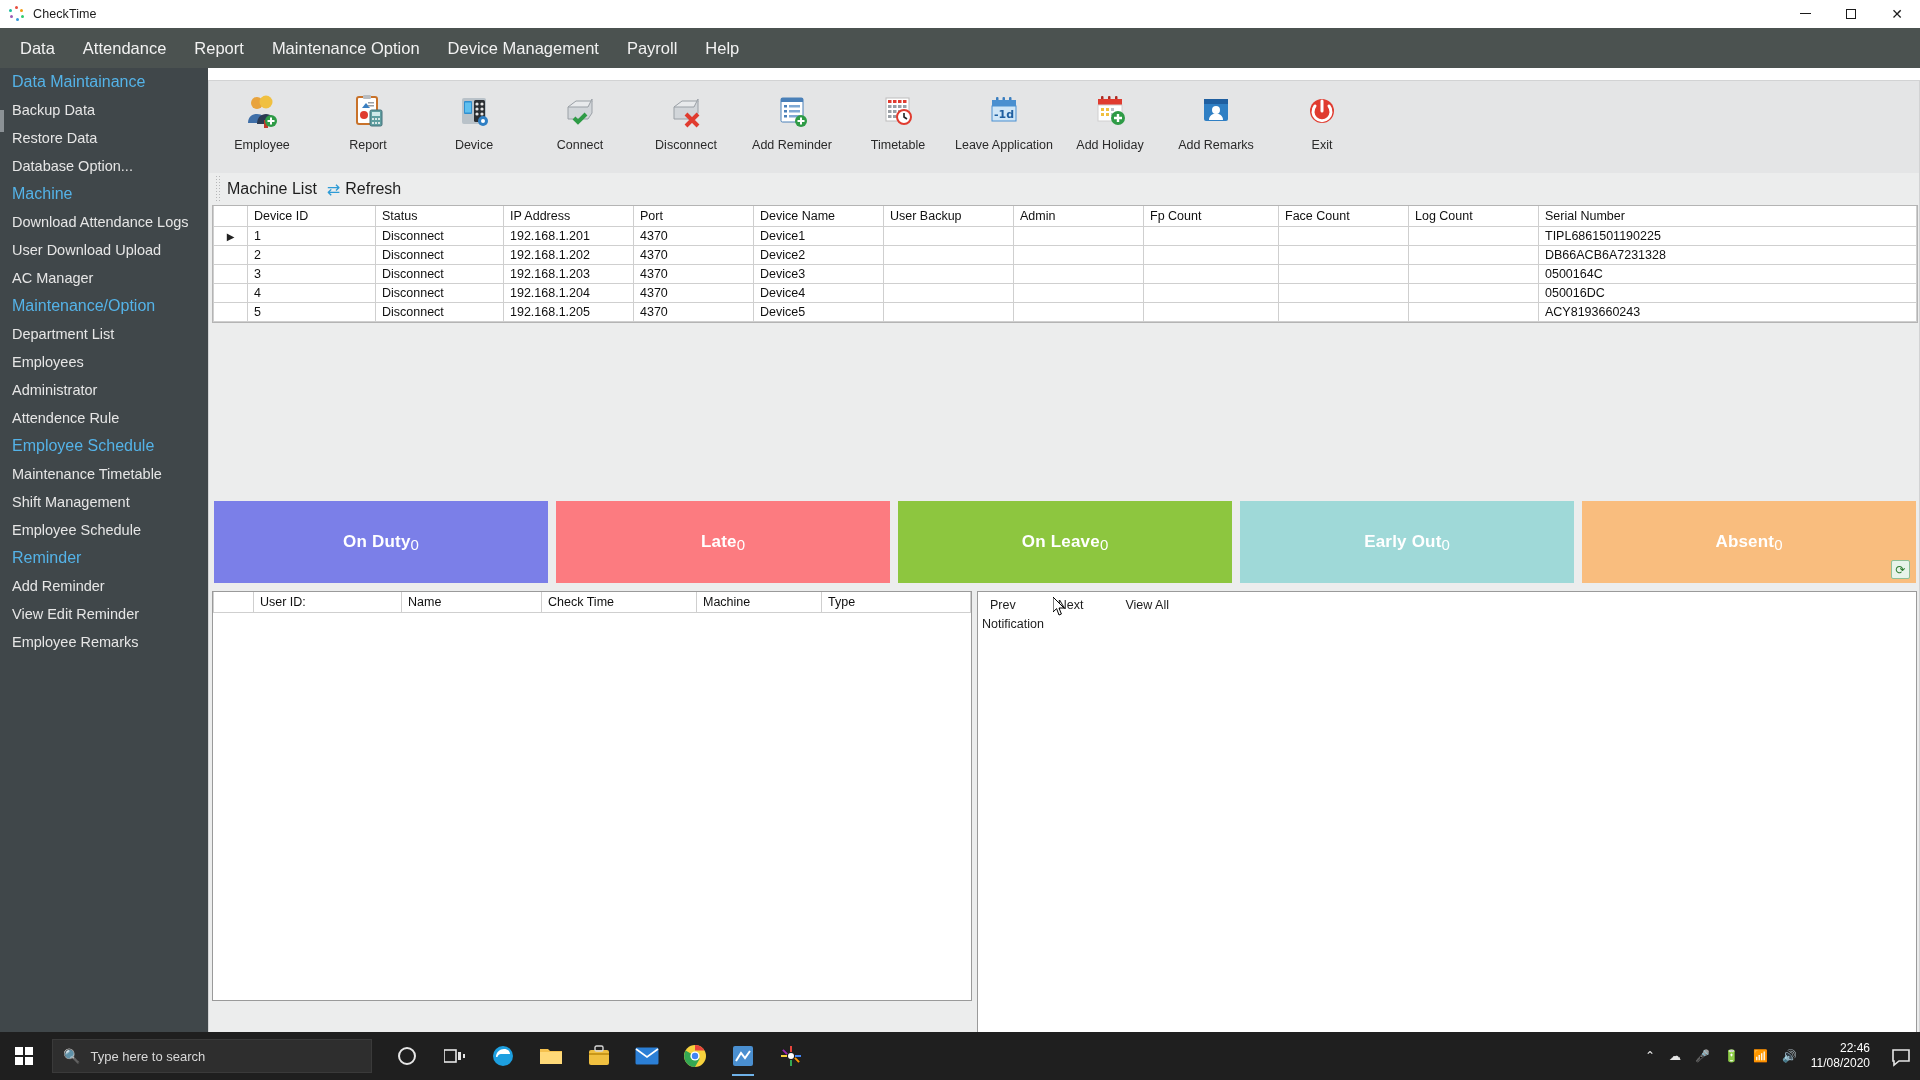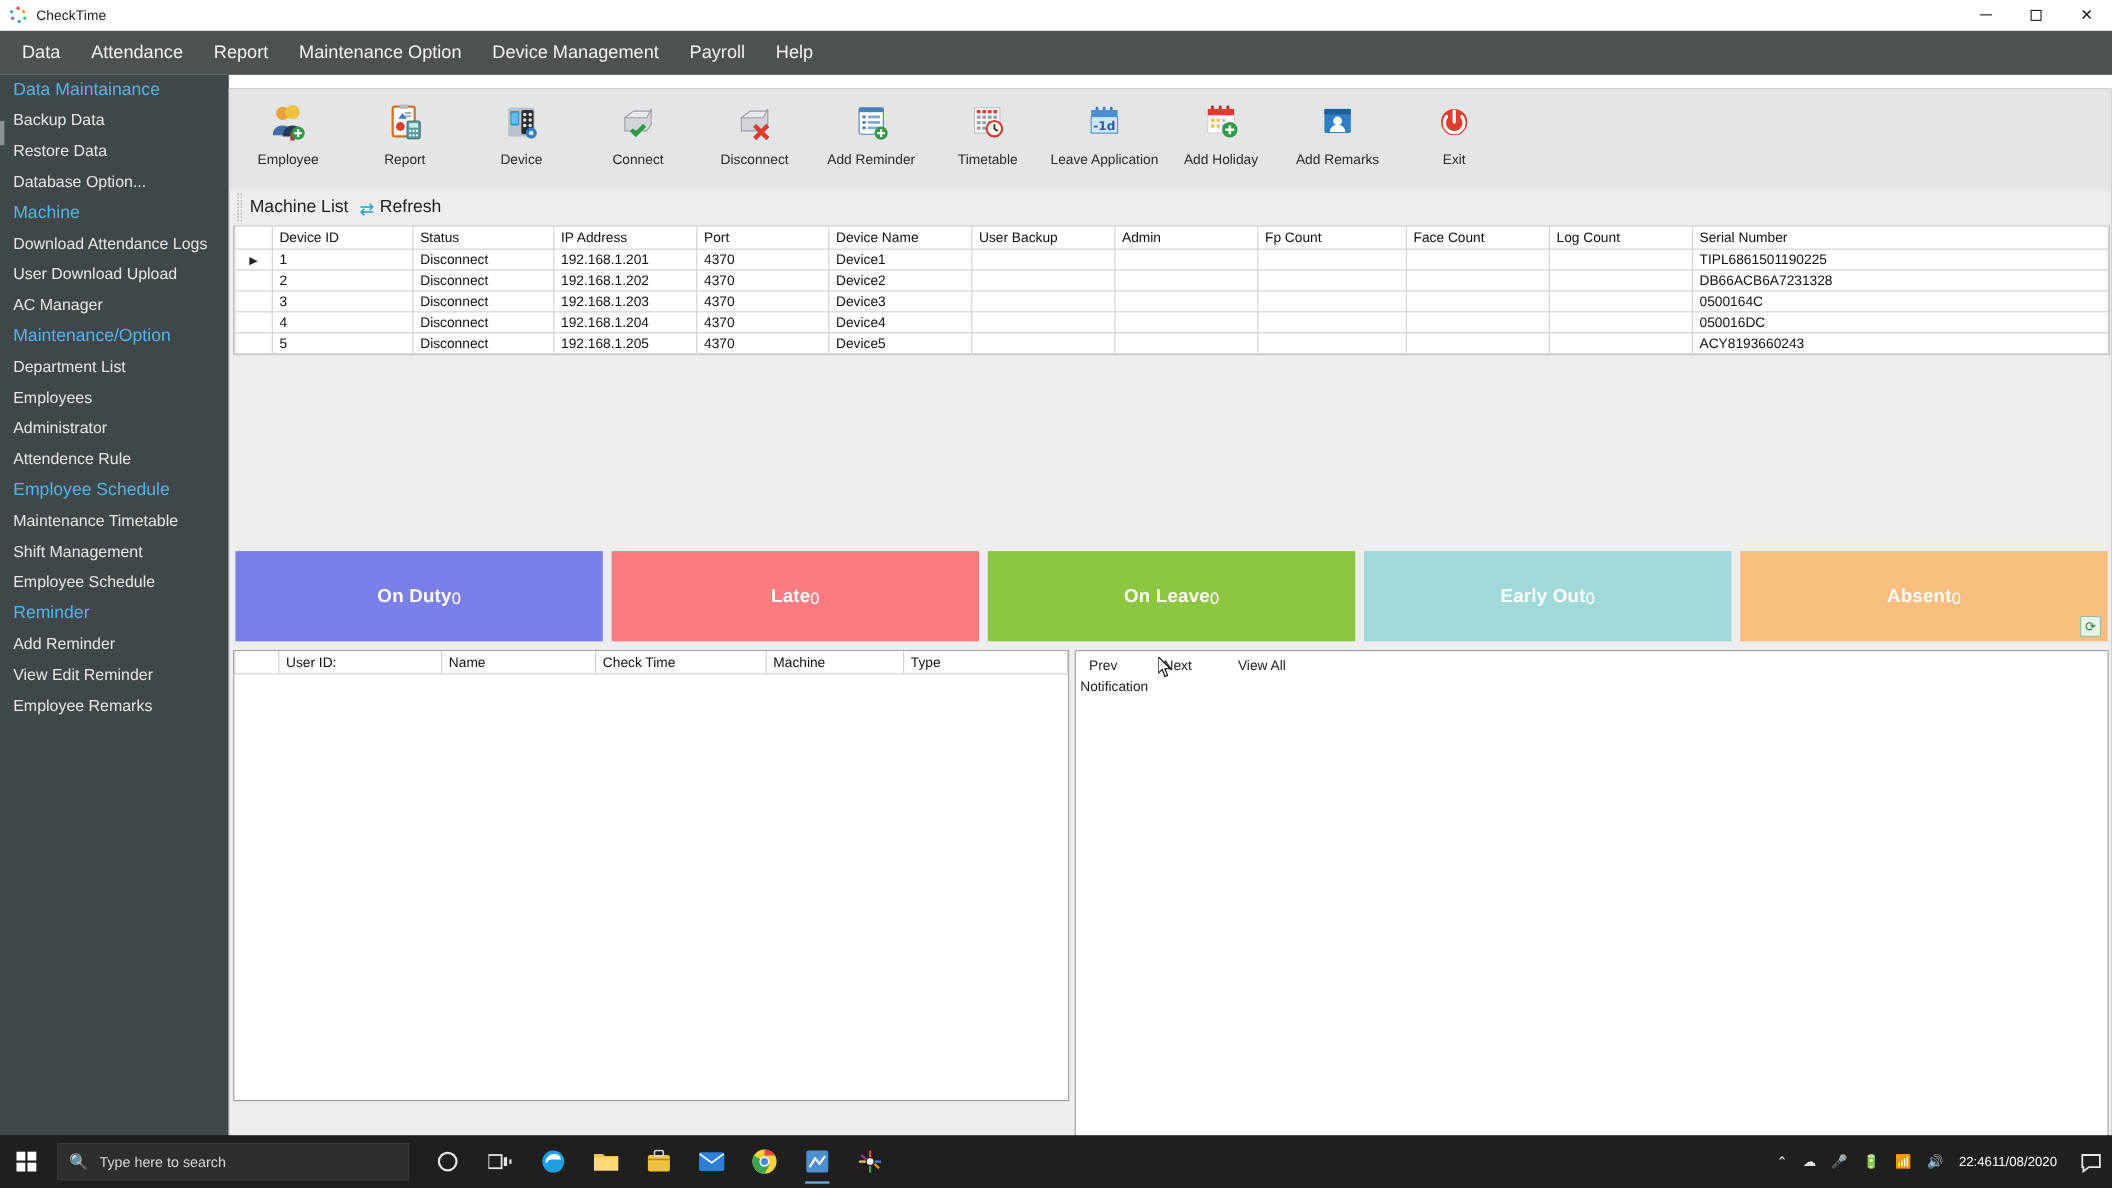--- a/index.html
+++ b/index.html
@@ -179,21 +179,21 @@
   .tb-ico.active::after {
     content:""; position:absolute; bottom: 2px; left: 10px; width: 22px; height: 2px;
     background: #6fb2e8;
   }
   .tray {
     margin-left: auto; display: flex; align-items: center; gap: 14px;
     padding-right: 8px; color: #e6e6e6; font-size: 12px;
     font-family: "DejaVu Sans", sans-serif;
   }
   .clock {
-    display: flex; flex-direction: row; align-items: flex-end;
+    display: flex; flex-direction: column; align-items: flex-end;
     font-family: "Liberation Sans", sans-serif; font-size: 12px; color: #fff;
     line-height: 1.25; padding-right: 6px;
   }
   .notif-center { width: 22px; height: 22px; }
 </style>
 </head>
 <body>
 
 <div id="app">
 

